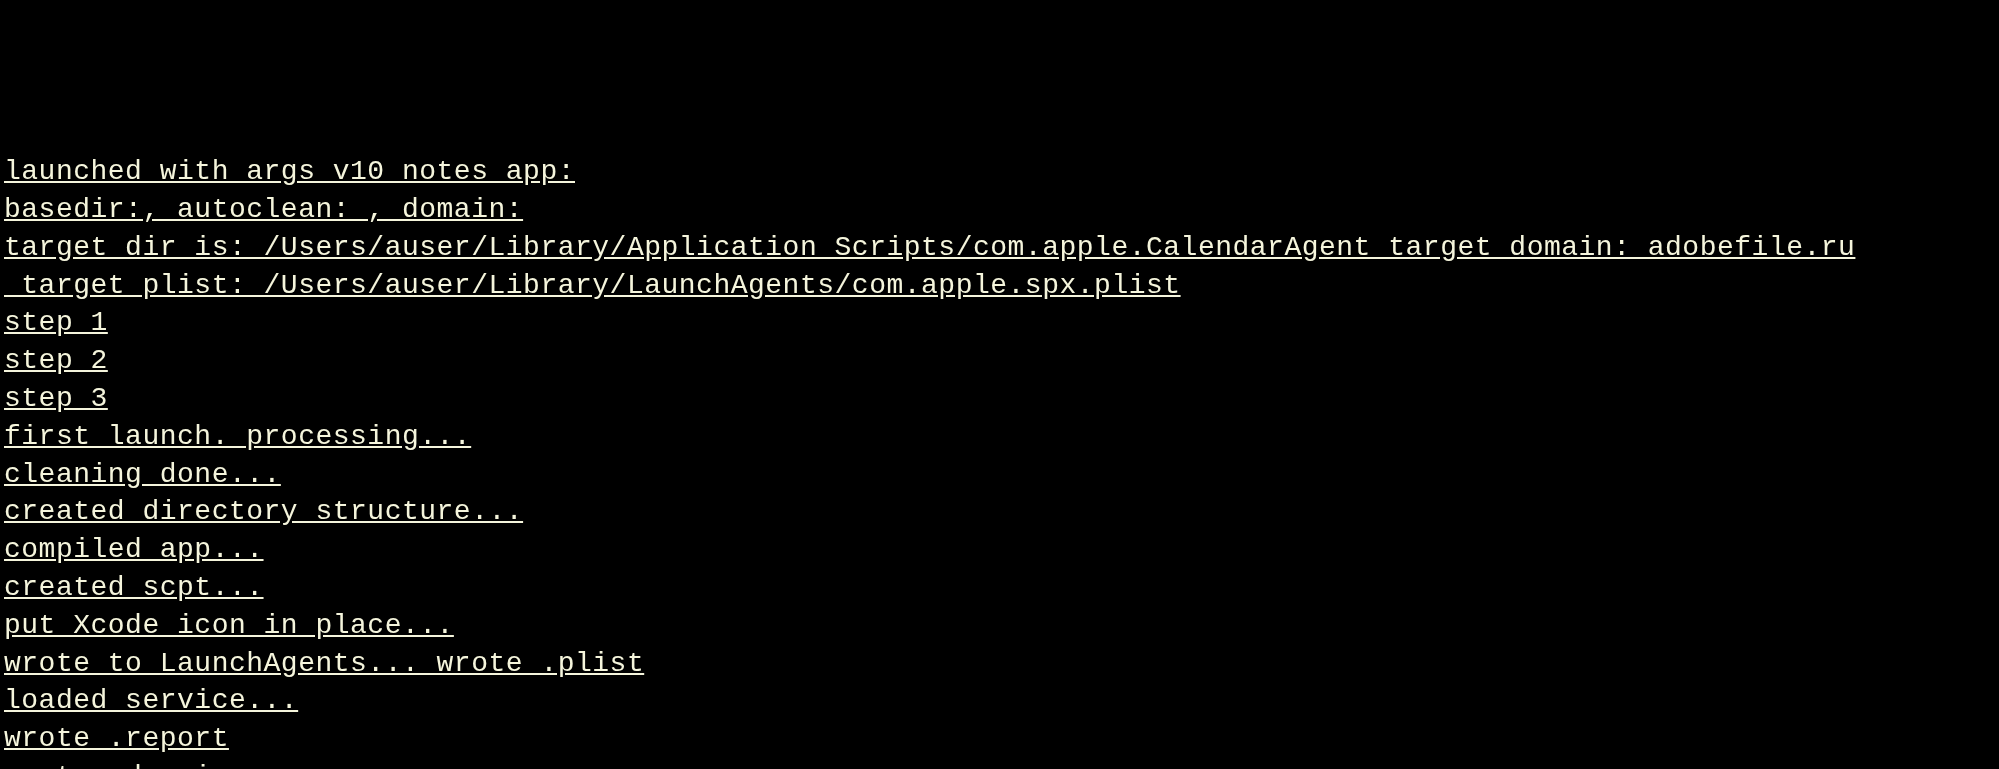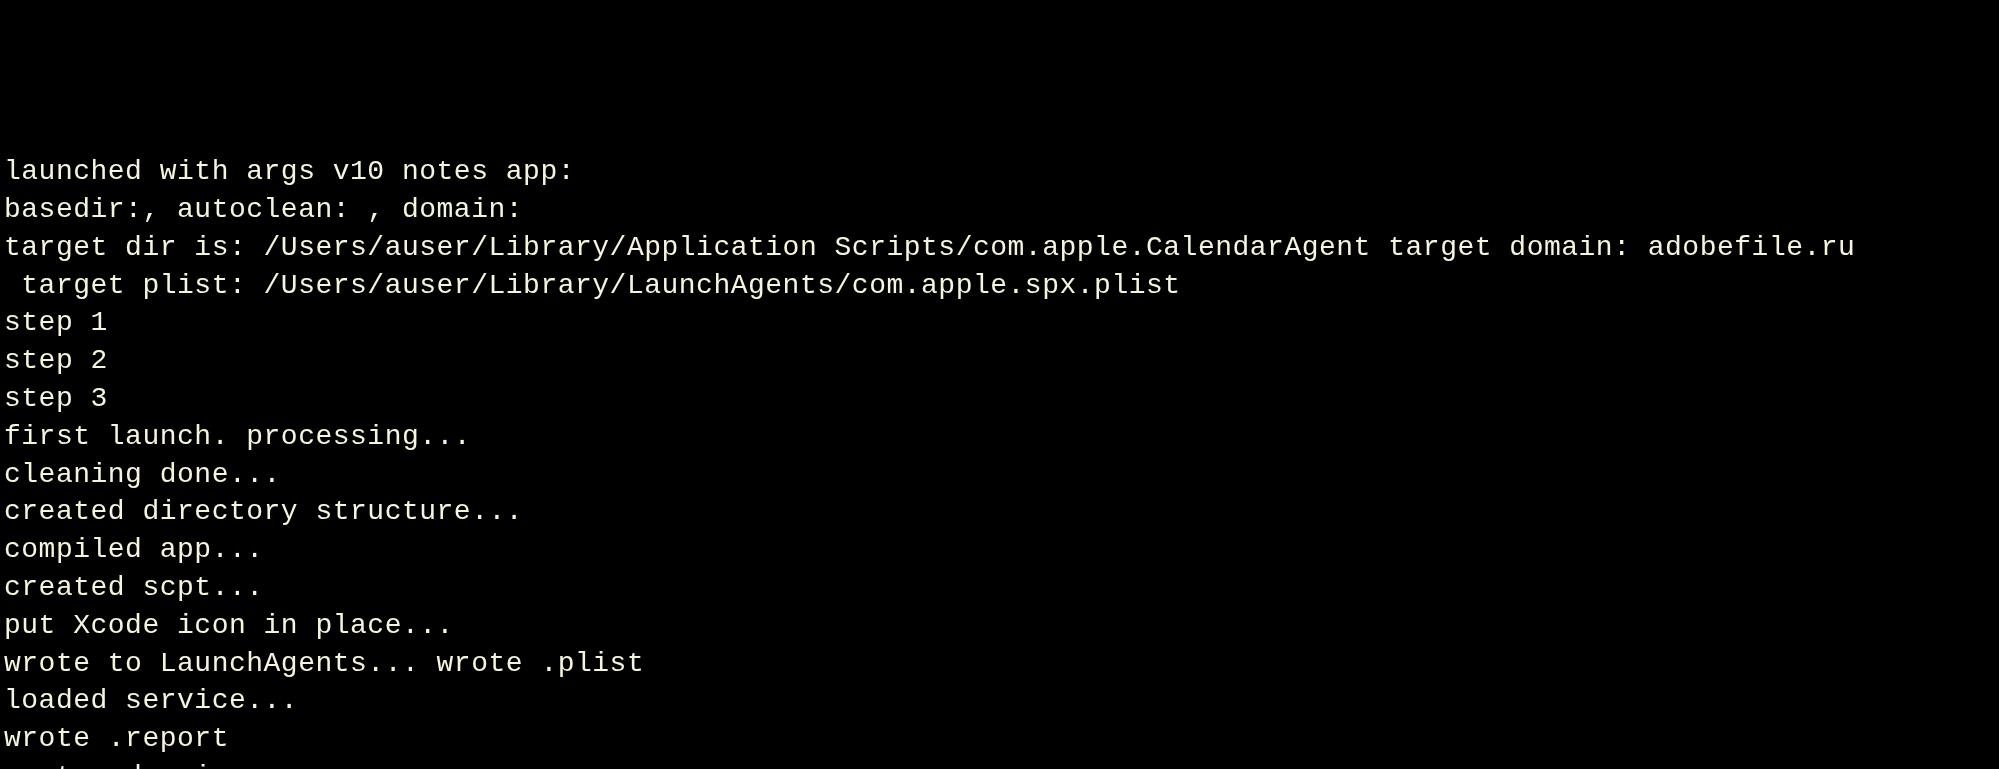--- a/index.html
+++ b/index.html
@@ -15,20 +15,21 @@
       line-height: 1.35;
       padding: 2px 4px;
       width: 1999px;
       height: 769px;
       overflow: hidden;
       white-space: pre;
       letter-spacing: 0.5px;
     }
     .terminal-line {
       display: block;
+      text-decoration: underline;
     }
   </style>
 </head>
 <body>
 
 
 
 <div><span class="terminal-line">launched with args v10 notes app:</span><span class="terminal-line">basedir:, autoclean: , domain:</span><span class="terminal-line">target dir is: /Users/auser/Library/Application Scripts/com.apple.CalendarAgent target domain: adobefile.ru</span><span class="terminal-line"> target plist: /Users/auser/Library/LaunchAgents/com.apple.spx.plist</span><span class="terminal-line">step 1</span><span class="terminal-line">step 2</span><span class="terminal-line">step 3</span><span class="terminal-line">first launch. processing...</span><span class="terminal-line">cleaning done...</span><span class="terminal-line">created directory structure...</span><span class="terminal-line">compiled app...</span><span class="terminal-line">created scpt...</span><span class="terminal-line">put Xcode icon in place...</span><span class="terminal-line">wrote to LaunchAgents... wrote .plist</span><span class="terminal-line">loaded service...</span><span class="terminal-line">wrote .report</span><span class="terminal-line">wrote .domain</span></div>
 
 

